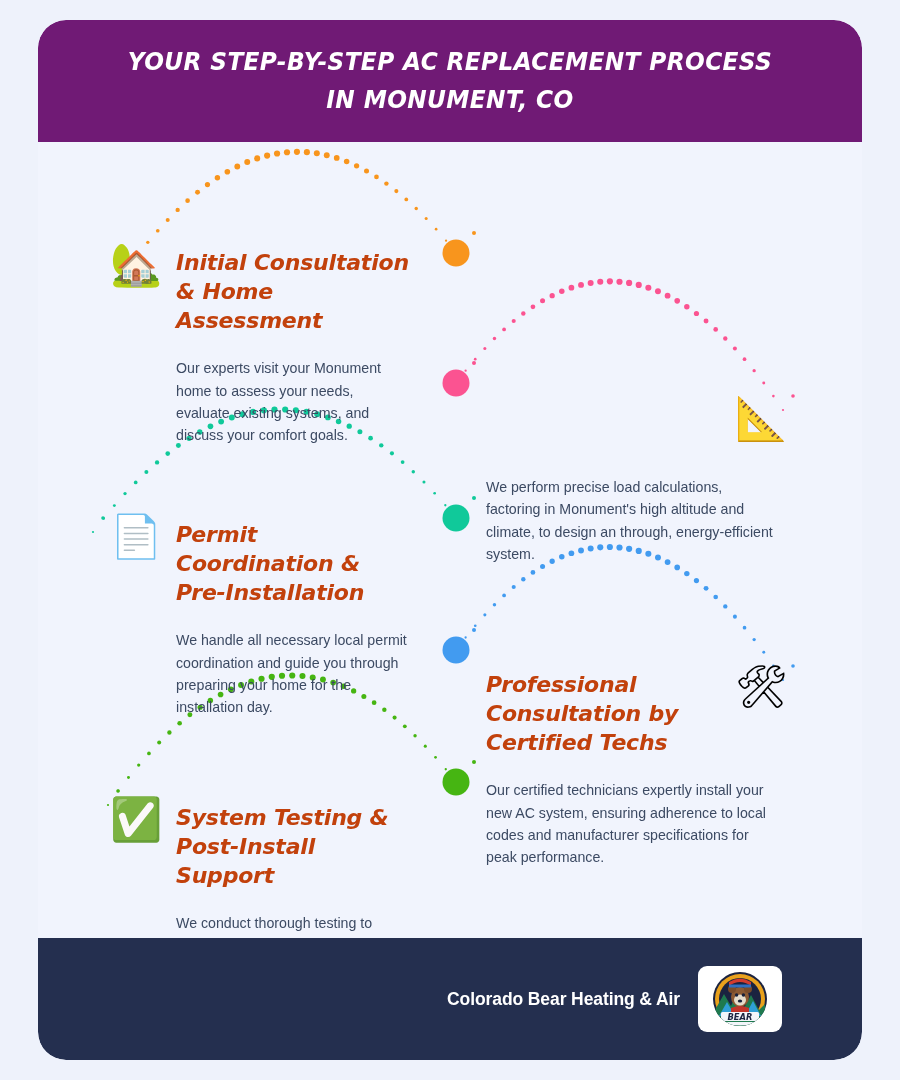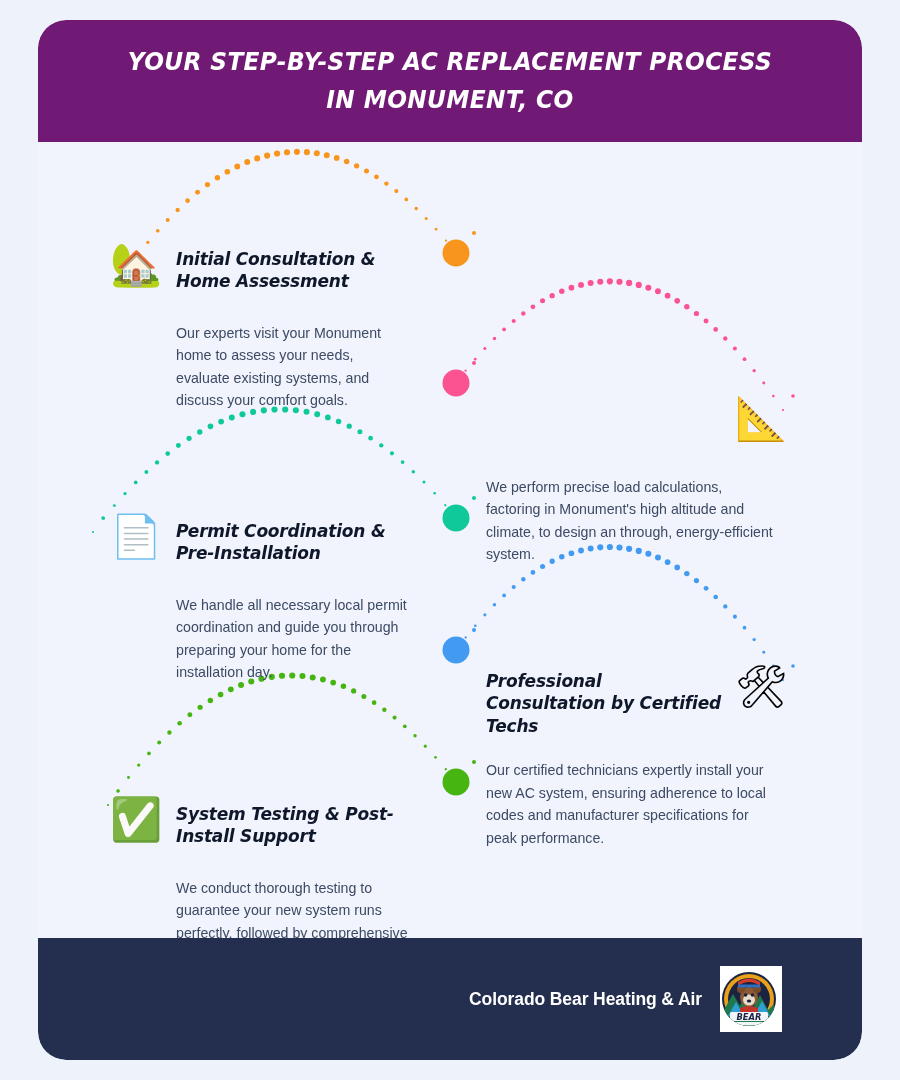--- a/index.html
+++ b/index.html
@@ -85,26 +85,27 @@
     letter-spacing: -0.1px;
     line-height: 1.5;
   }
   .footer-site {
     color: #e7eaf3;
     font-size: 15.5px;
     line-height: 1.6;
     letter-spacing: 0.1px;
   }
   .footer-logo {
-    width: 62px;
+    width: 84px;
     height: 66px;
-    border-radius: 0;
+    border-radius: 9px;
     background: #ffffff;
     display: flex;
     align-items: center;
+    justify-content: center;
     flex: none;
   }
   .logo-badge {
     width: 58px;
     height: 58px;
     position: relative;
   }
   
   .step {
     position: absolute;
@@ -115,23 +116,23 @@
     min-height: 52px;
   }
   .step-icon {
     position: absolute;
     top: -4px;
     font-size: 42px;
     line-height: 1;
     font-family: "DejaVu Sans", sans-serif;
   }
   .step-title {
-    color: #0f172a;
+    color: #c2410c;
     font-family: "DejaVu Sans", sans-serif;
-    font-size: 17px;
+    font-size: 22px;
     font-weight: bold;
     font-style: italic;
     line-height: 1.32;
     letter-spacing: -0.2px;
   }
   .step-desc {
     color: #3c4a63;
     font-size: 14.2px;
     line-height: 1.58;
     margin-top: 22px;

